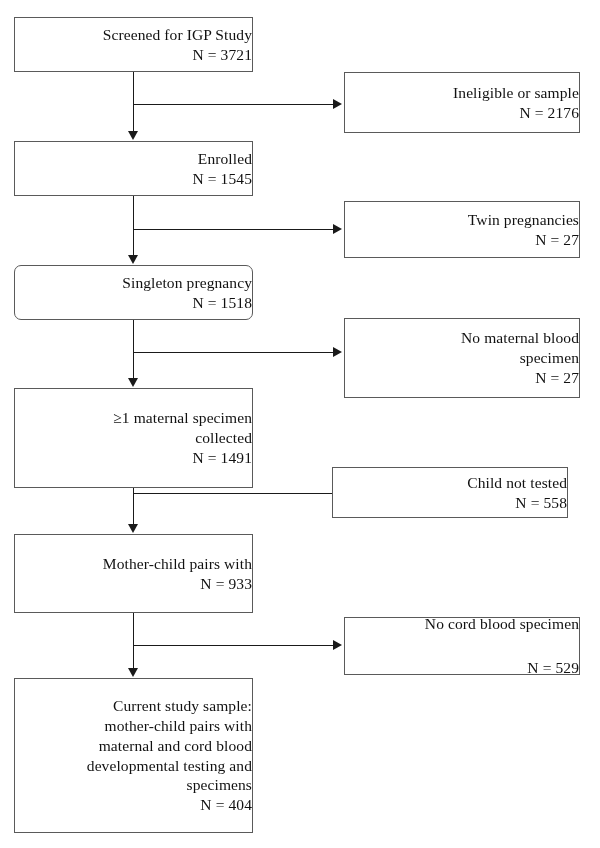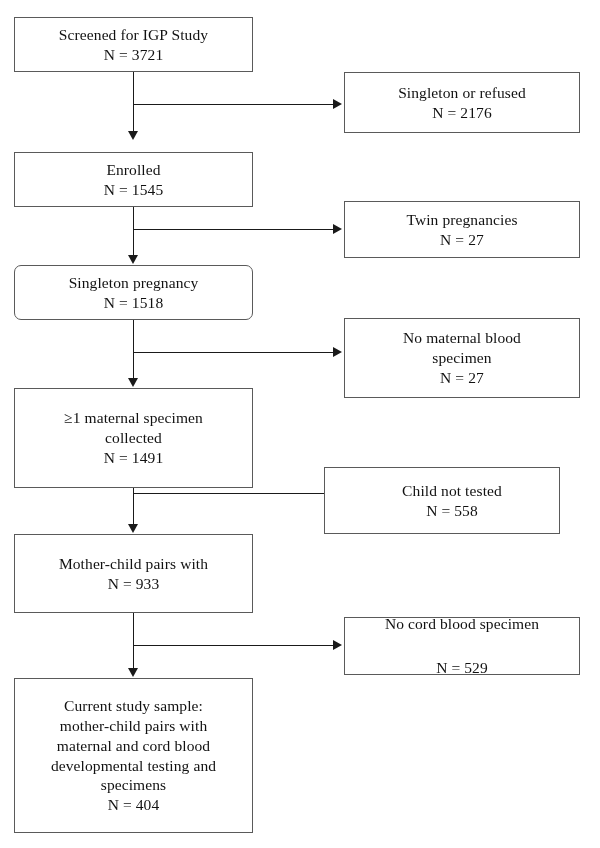--- a/index.html
+++ b/index.html
@@ -15,21 +15,21 @@
     font-family: "Liberation Serif", "DejaVu Serif", serif;
     overflow: hidden;
   }
   .node-box {
     position: absolute;
     box-sizing: border-box;
     border: 1.5px solid #5a5a5a;
     background: #ffffff;
     display: flex;
     flex-direction: column;
-    align-items: center;
+    align-items: flex-end;
     justify-content: center;
     text-align: center;
     color: #111111;
     font-size: 15.5px;
     line-height: 1.28;
     letter-spacing: 0.1px;
   }
   .node-line {
     display: block;
     white-space: nowrap;
@@ -90,21 +90,21 @@
   <div class="arrow-right" style="left:333px; top:488px;"></div>
 
   <div class="connector h-line" style="left:133px; top:644.5px; width:200px;"></div>
   <div class="arrow-right" style="left:333px; top:640px;"></div>
 
   <div class="node-box" style="left:14px; top:17px; width:239px; height:55px;">
     <span class="node-line">Screened for IGP Study</span>
     <span class="node-line">N = 3721</span>
   </div>
 
-  <div class="node-box" style="left:14px; top:152px; width:239px; height:55px;">
+  <div class="node-box" style="left:14px; top:141px; width:239px; height:55px;">
     <span class="node-line">Enrolled</span>
     <span class="node-line">N = 1545</span>
   </div>
 
   <div class="node-box" style="left:14px; top:265px; width:239px; height:55px;border-radius:7px;">
     <span class="node-line">Singleton pregnancy</span>
     <span class="node-line">N = 1518</span>
   </div>
 
   <div class="node-box" style="left:14px; top:388px; width:239px; height:100px;">
@@ -121,36 +121,36 @@
   <div class="node-box" style="left:14px; top:678px; width:239px; height:155px;">
     <span class="node-line">Current study sample:</span>
     <span class="node-line">mother-child pairs with</span>
     <span class="node-line">maternal and cord blood</span>
     <span class="node-line">developmental testing and</span>
     <span class="node-line">specimens</span>
     <span class="node-line">N = 404</span>
   </div>
 
   <div class="node-box" style="left:344px; top:72px; width:236px; height:61px;">
-    <span class="node-line">Singleton or refused</span>
+    <span class="node-line">Ineligible or sample</span>
     <span class="node-line">N = 2176</span>
   </div>
 
   <div class="node-box" style="left:344px; top:201px; width:236px; height:57px;">
     <span class="node-line">Twin pregnancies</span>
     <span class="node-line">N = 27</span>
   </div>
 
   <div class="node-box" style="left:344px; top:318px; width:236px; height:80px;">
     <span class="node-line">No maternal blood</span>
     <span class="node-line">specimen</span>
     <span class="node-line">N = 27</span>
   </div>
 
-  <div class="node-box" style="left:324px; top:467px; width:236px; height:67px;padding-left:20px;">
+  <div class="node-box" style="left:332px; top:467px; width:236px; height:51px;padding-left:20px;">
     <span class="node-line">Child not tested</span>
     <span class="node-line">N = 558</span>
   </div>
 
   <div class="node-box" style="left:344px; top:617px; width:236px; height:58px;gap:24px;">
     <span class="node-line">No cord blood specimen</span>
     <span class="node-line">N = 529</span>
   </div>
 
 </div>

